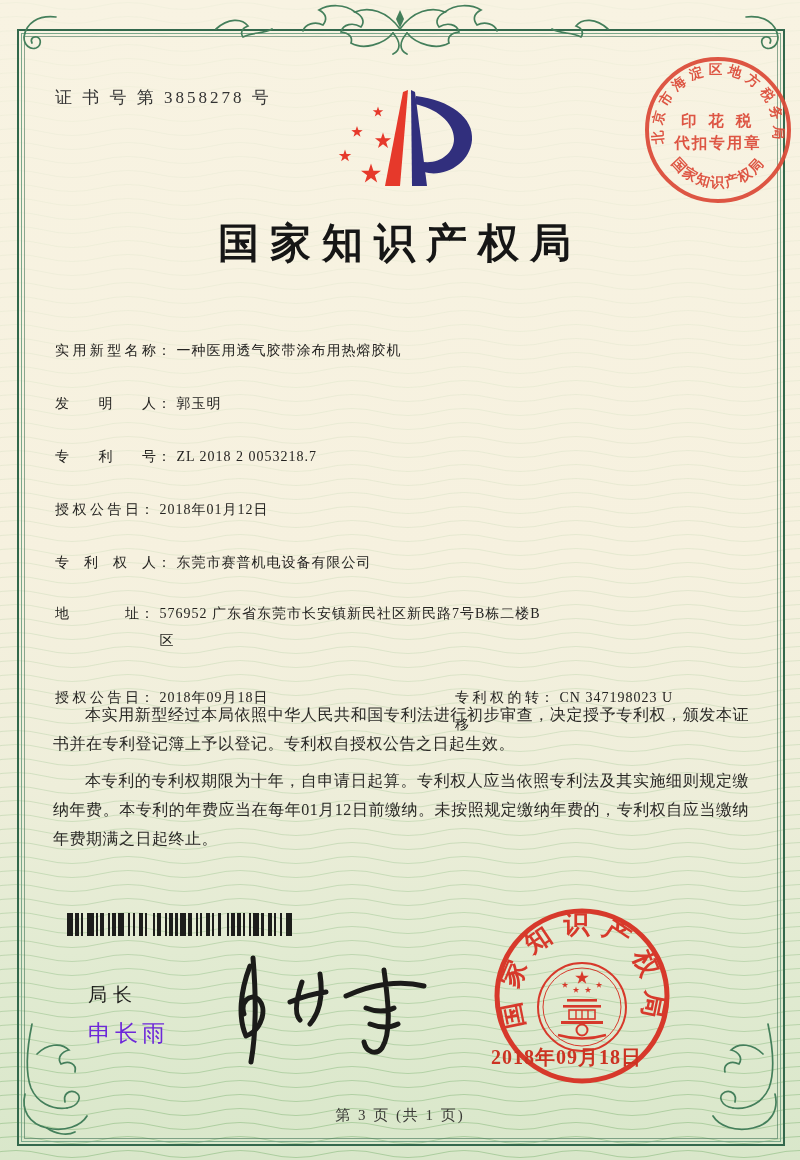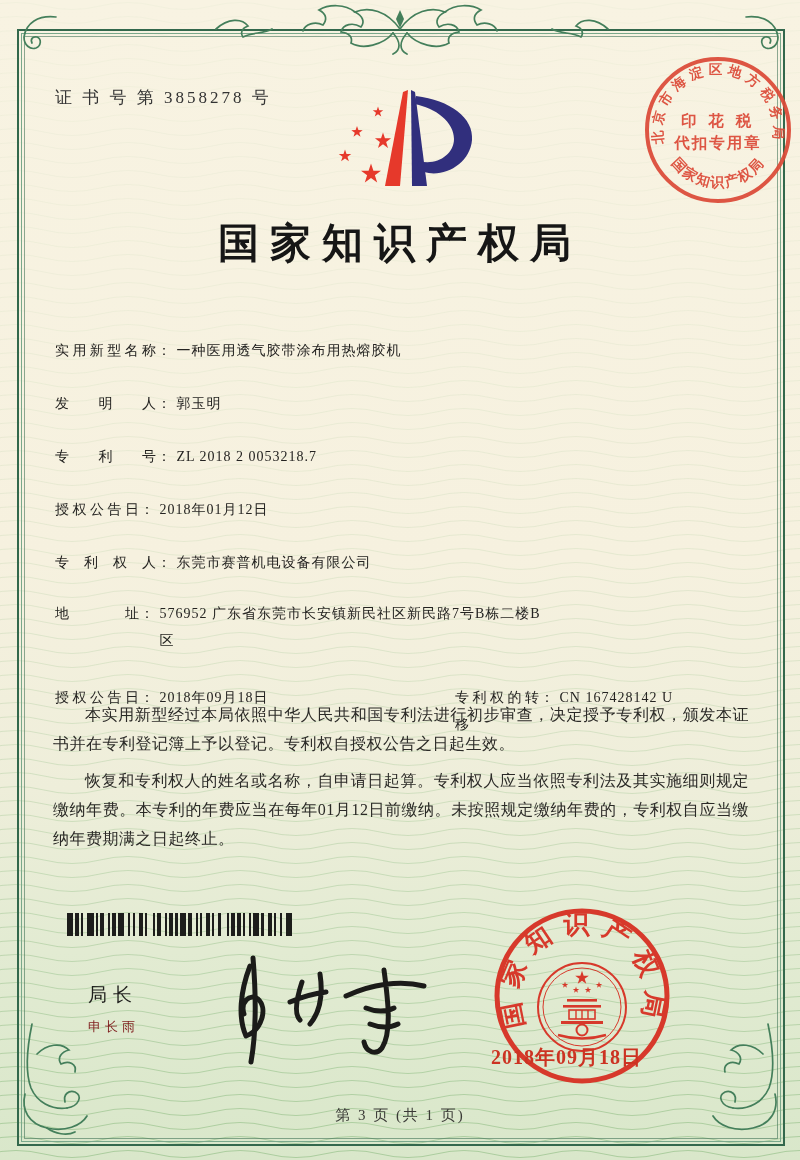--- a/index.html
+++ b/index.html
@@ -26,21 +26,21 @@
   .flabel.w85{width:85px;}
   .colon{vertical-align:top;}
   .fval{display:inline-block;vertical-align:top;max-width:560px;}
   .grant2{position:absolute;left:400px;top:0;}
   .paras{left:45px;width:712px;top:692px;font-size:16px;line-height:29px;color:#2b2a27;
          text-align:justify;letter-spacing:.5px;z-index:3;}
   .paras p{margin:8px;text-indent:2em;}
   #barcode{left:67px;top:913px;width:225px;height:23px;display:flex;z-index:3;}
   #barcode span{height:100%;}
   .sig-title{left:88px;top:982px;font-size:19px;letter-spacing:6px;color:#1d1d1b;z-index:3;}
-  .sig-name{left:88px;top:1018px;font-size:13px;letter-spacing:4px;color:#7f1d1d;z-index:3;}
+  .sig-name{left:88px;top:1018px;font-size:23px;letter-spacing:4px;color:#6d28d9;z-index:3;}
   .sigsvg{left:190px;top:952px;z-index:3;}
   .sigsvg path{fill:none;stroke:#1b1b19;stroke-width:5;stroke-linecap:round;stroke-linejoin:round;}
   .seal{left:487px;top:901px;z-index:4;}
   .seal-date{left:491px;top:1044px;width:186px;font-size:20px;font-weight:600;color:#cc3322;
              letter-spacing:1px;z-index:5;white-space:nowrap;}
   .footer{left:0;right:0;top:1106px;text-align:center;font-size:15px;letter-spacing:2px;color:#3a3a36;z-index:3;}
   .stamp{left:643px;top:55px;z-index:4;opacity:.93;}
   .logo{left:328px;top:84px;z-index:3;}
 </style>
 </head>
@@ -229,27 +229,27 @@
 </div>
 <div class="abs frow" style="top:600px">
   <span class="flabel w85">地址</span><span class="colon">：</span>
   <span class="fval"><span>576952  广东省东莞市长安镇新民社区新民路7号B栋二楼B</span><br><span>区</span></span>
 </div>
 <div class="abs frow" style="top:684px">
   <span class="flabel w85">授权公告日</span><span class="colon">：</span>
   <span class="fval">2018年09月18日</span>
   <span class="grant2">
     <span class="flabel w85">专利权的转移</span><span class="colon">：</span>
-    <span class="fval">CN 167428142 U</span>
+    <span class="fval">CN 347198023 U</span>
   </span>
 </div>
 
 <div class="abs paras">
   <p>本实用新型经过本局依照中华人民共和国专利法进行初步审查，决定授予专利权，颁发本证书并在专利登记簿上予以登记。专利权自授权公告之日起生效。</p>
-  <p>恢复和专利权人的姓名或名称，自申请日起算。专利权人应当依照专利法及其实施细则规定缴纳年费。本专利的年费应当在每年01月12日前缴纳。未按照规定缴纳年费的，专利权自应当缴纳年费期满之日起终止。</p>
+  <p>本专利的专利权期限为十年，自申请日起算。专利权人应当依照专利法及其实施细则规定缴纳年费。本专利的年费应当在每年01月12日前缴纳。未按照规定缴纳年费的，专利权自应当缴纳年费期满之日起终止。</p>
 </div>
 
 <div id="barcode" class="abs">
     <span style="flex: 3 0 0px; background: rgb(29, 29, 27);"></span>
     <span style="flex: 1 0 0px;"></span>
     <span style="flex: 2 0 0px; background: rgb(29, 29, 27);"></span>
     <span style="flex: 1 0 0px;"></span>
     <span style="flex: 1 0 0px; background: rgb(29, 29, 27);"></span>
     <span style="flex: 2 0 0px;"></span>
     <span style="flex: 3 0 0px; background: rgb(29, 29, 27);"></span>

